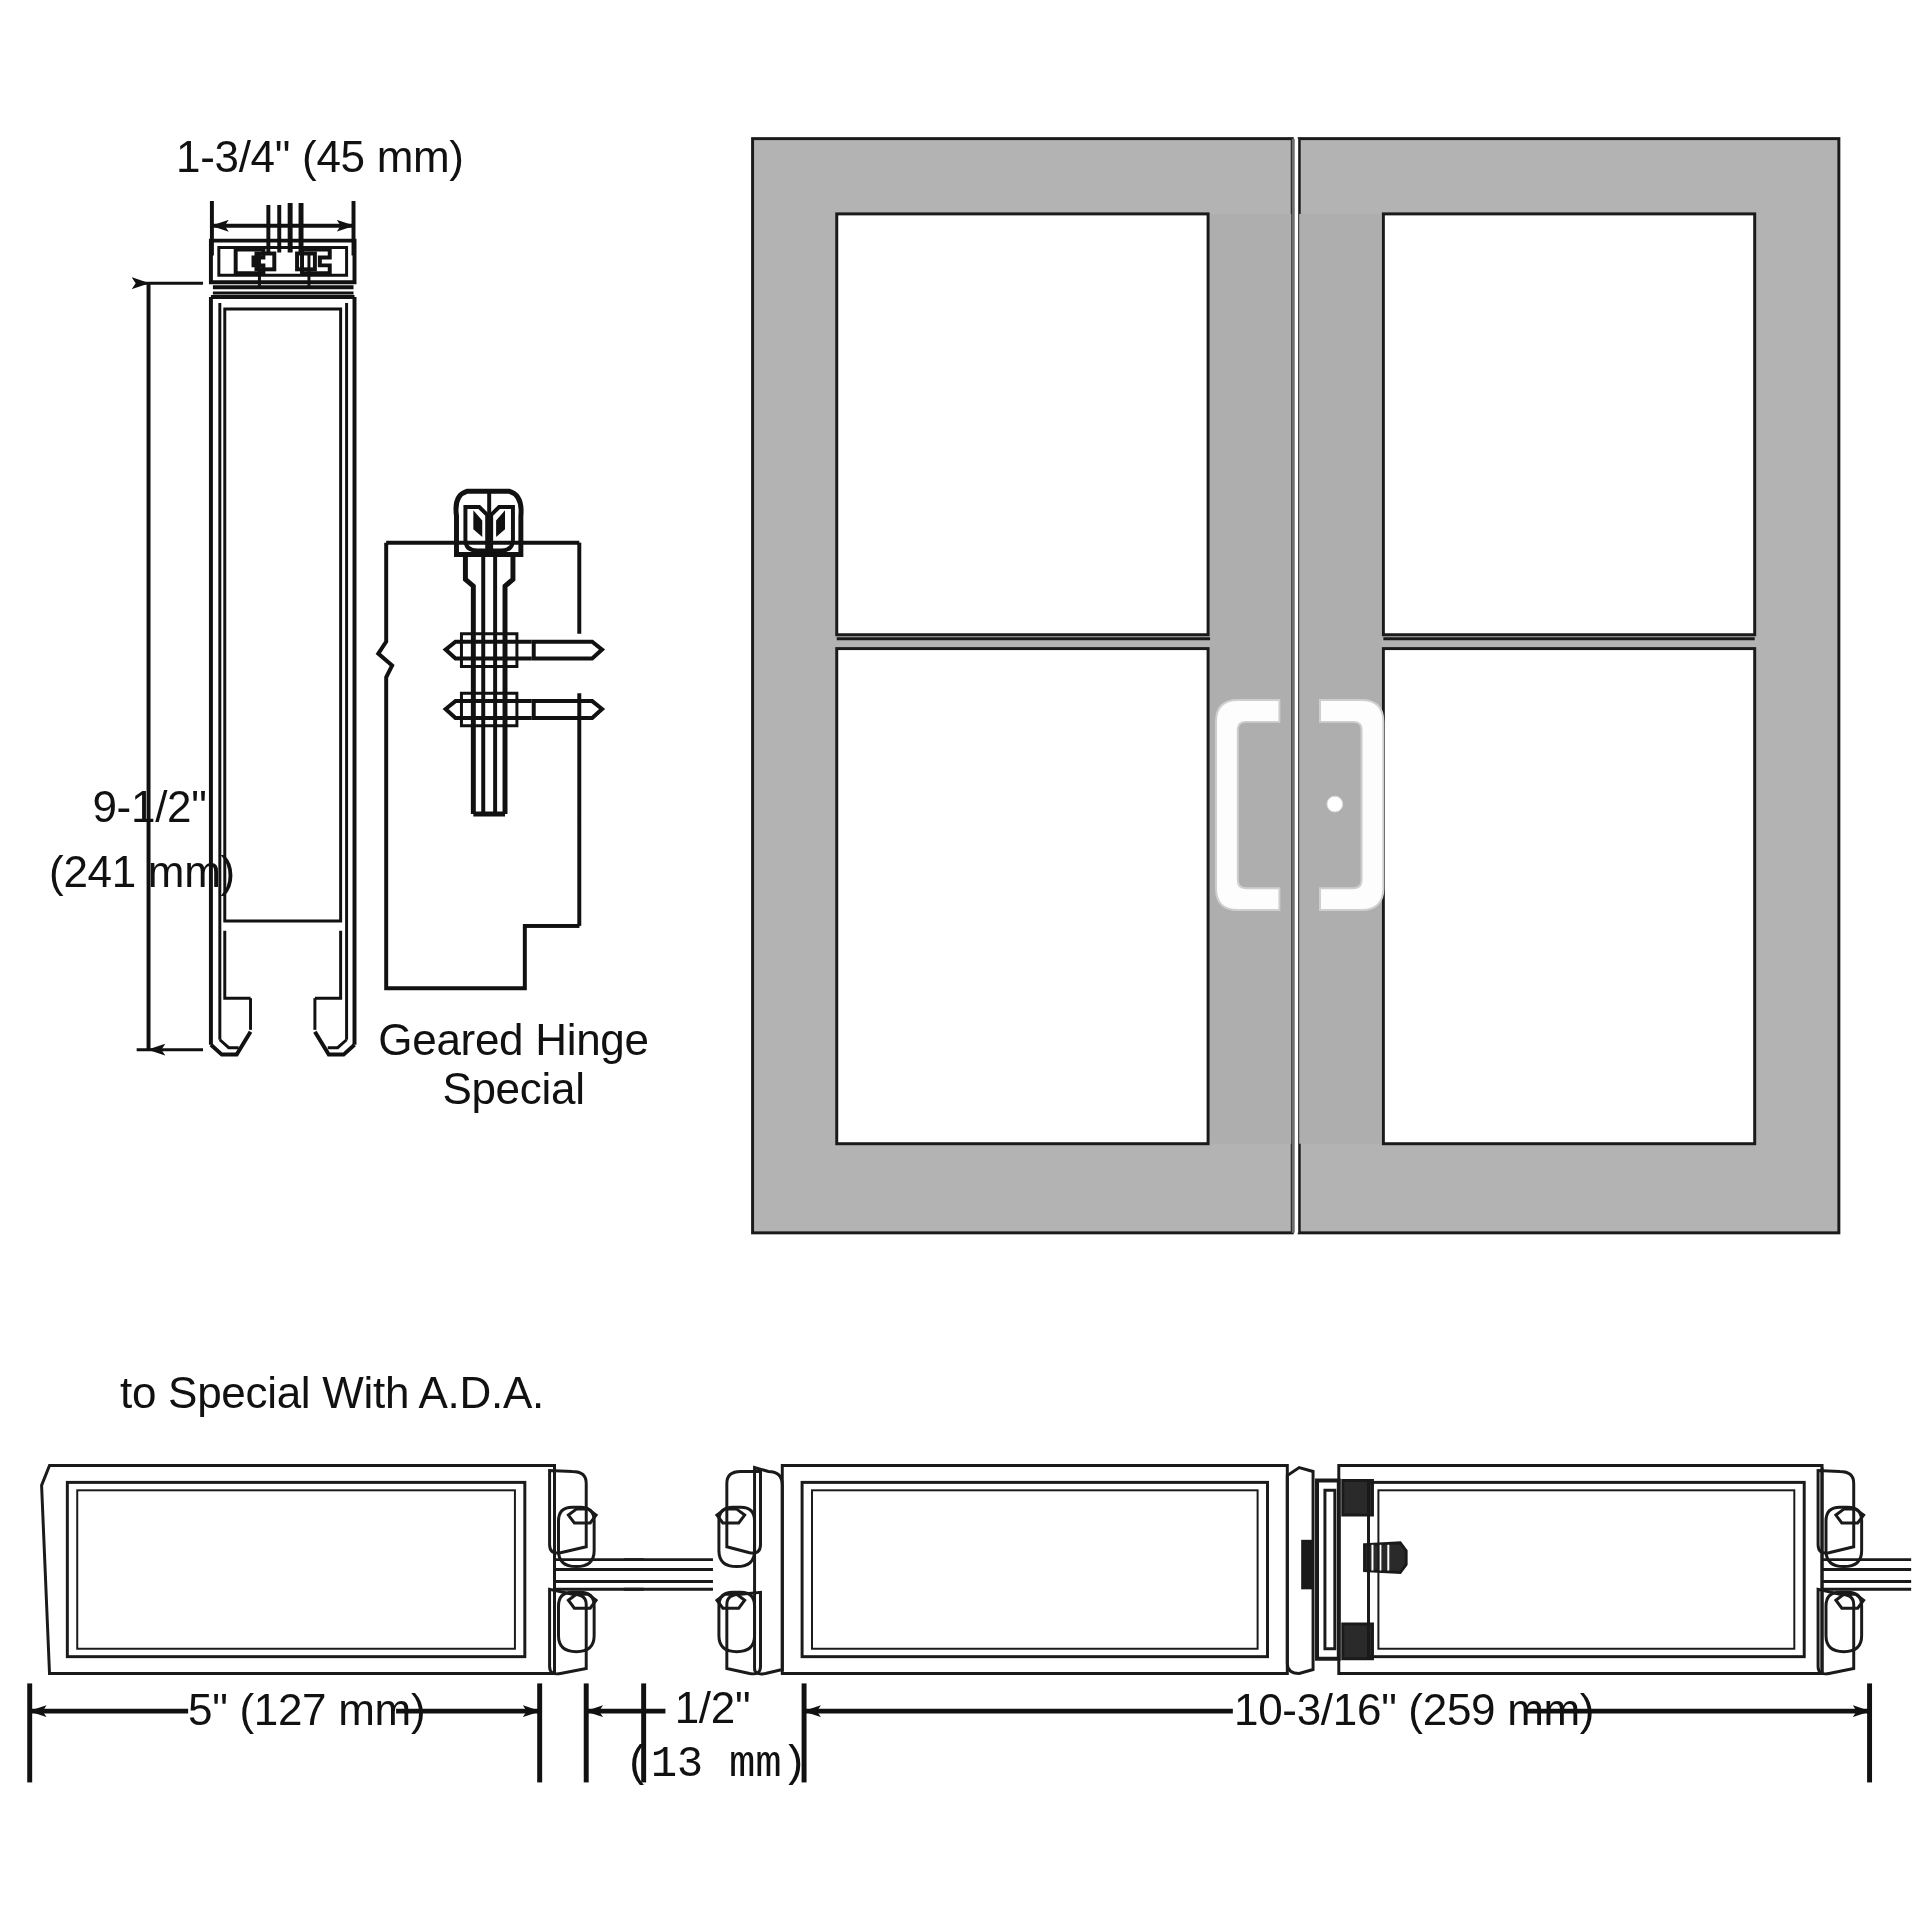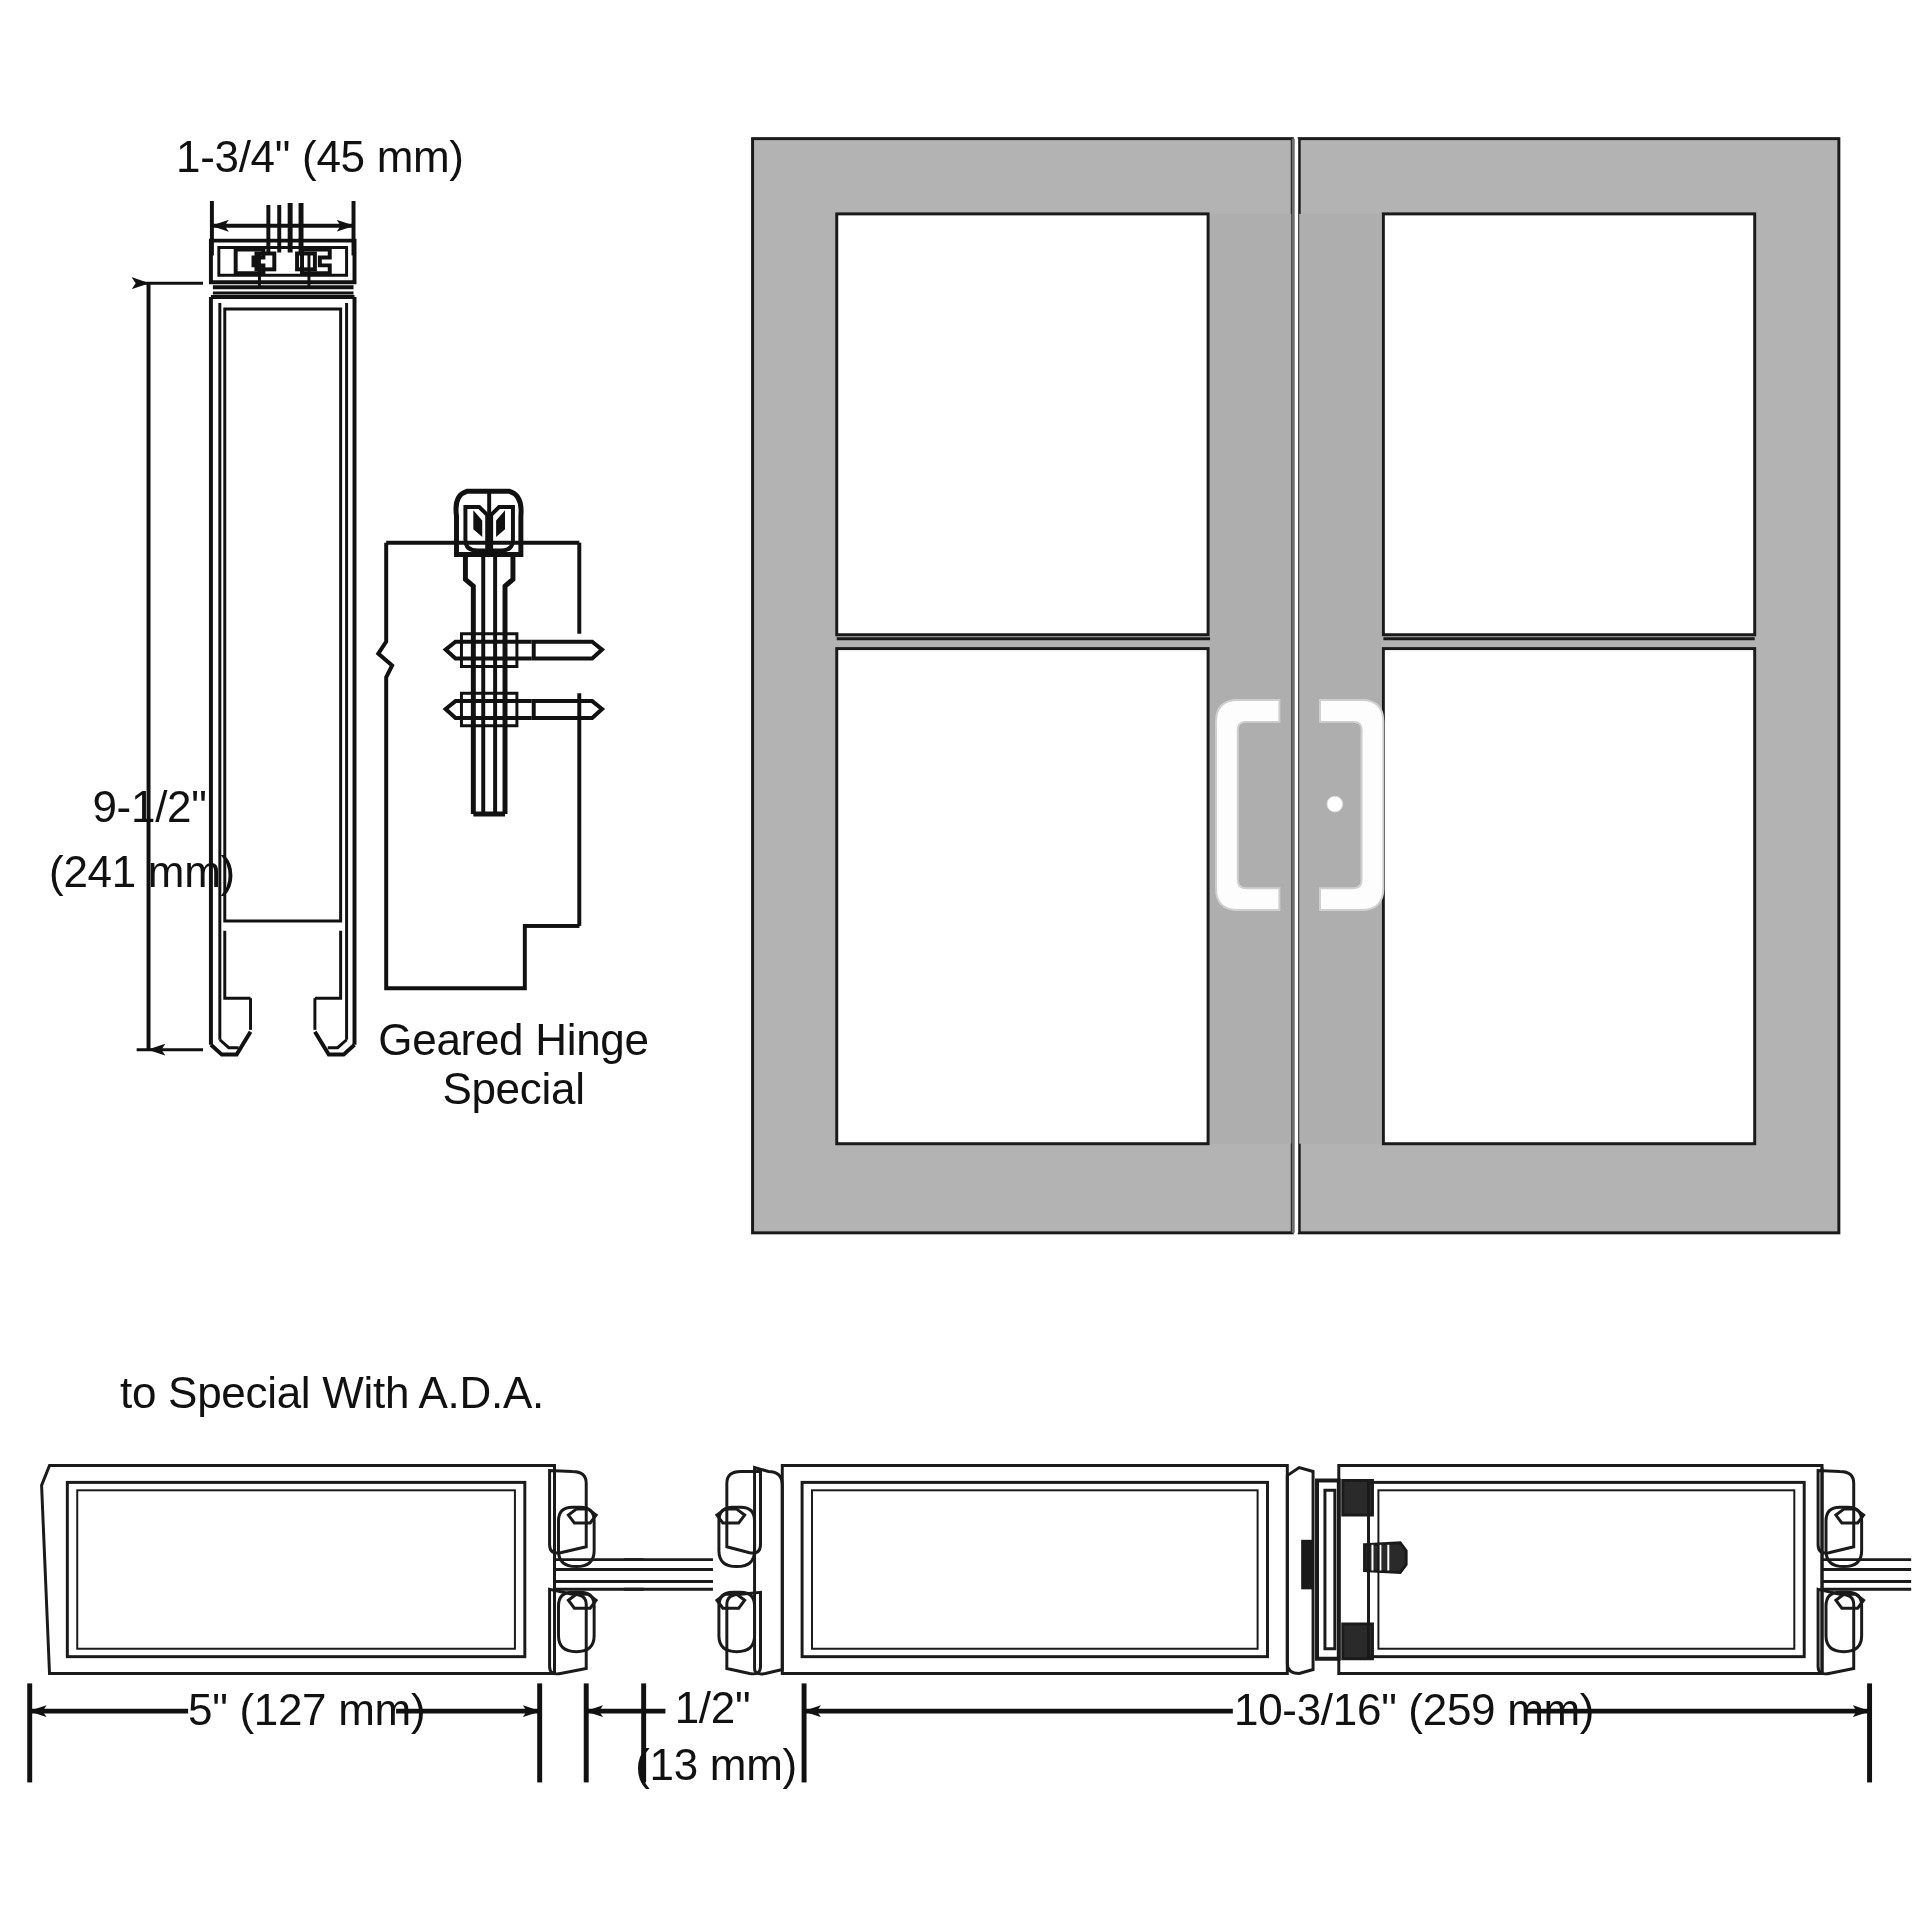--- a/index.html
+++ b/index.html
@@ -282,18 +282,18 @@
 
   <div class="caption" style="left:370px; top:1064px; width:287px;">Special</div>
 
 
   <div class="caption" style="left:109px; top:1368px; width:446px;">to Special With A.D.A.</div>
 
   <div class="dimtext tcenter" style="left:188px; top:1685px; width:208px;">5" (127 mm)</div>
 
   <div class="dimtext tcenter" style="left:648px; top:1683px; width:129px;">1/2"</div>
 
-  <div class="dimtext tcenter" style="left:622px; top:1740px; width:188px;">(13 mm)</div>
+  <div class="dimtext tcenter" style="left:622px; top:1740px; width:188px;font-family:Liberation Mono, monospace;">(13 mm)</div>
 
   <div class="dimtext tcenter" style="left:1234px; top:1685px; width:293px;">10-3/16" (259 mm)</div>
 
 </div>
 
 
 </body></html>

